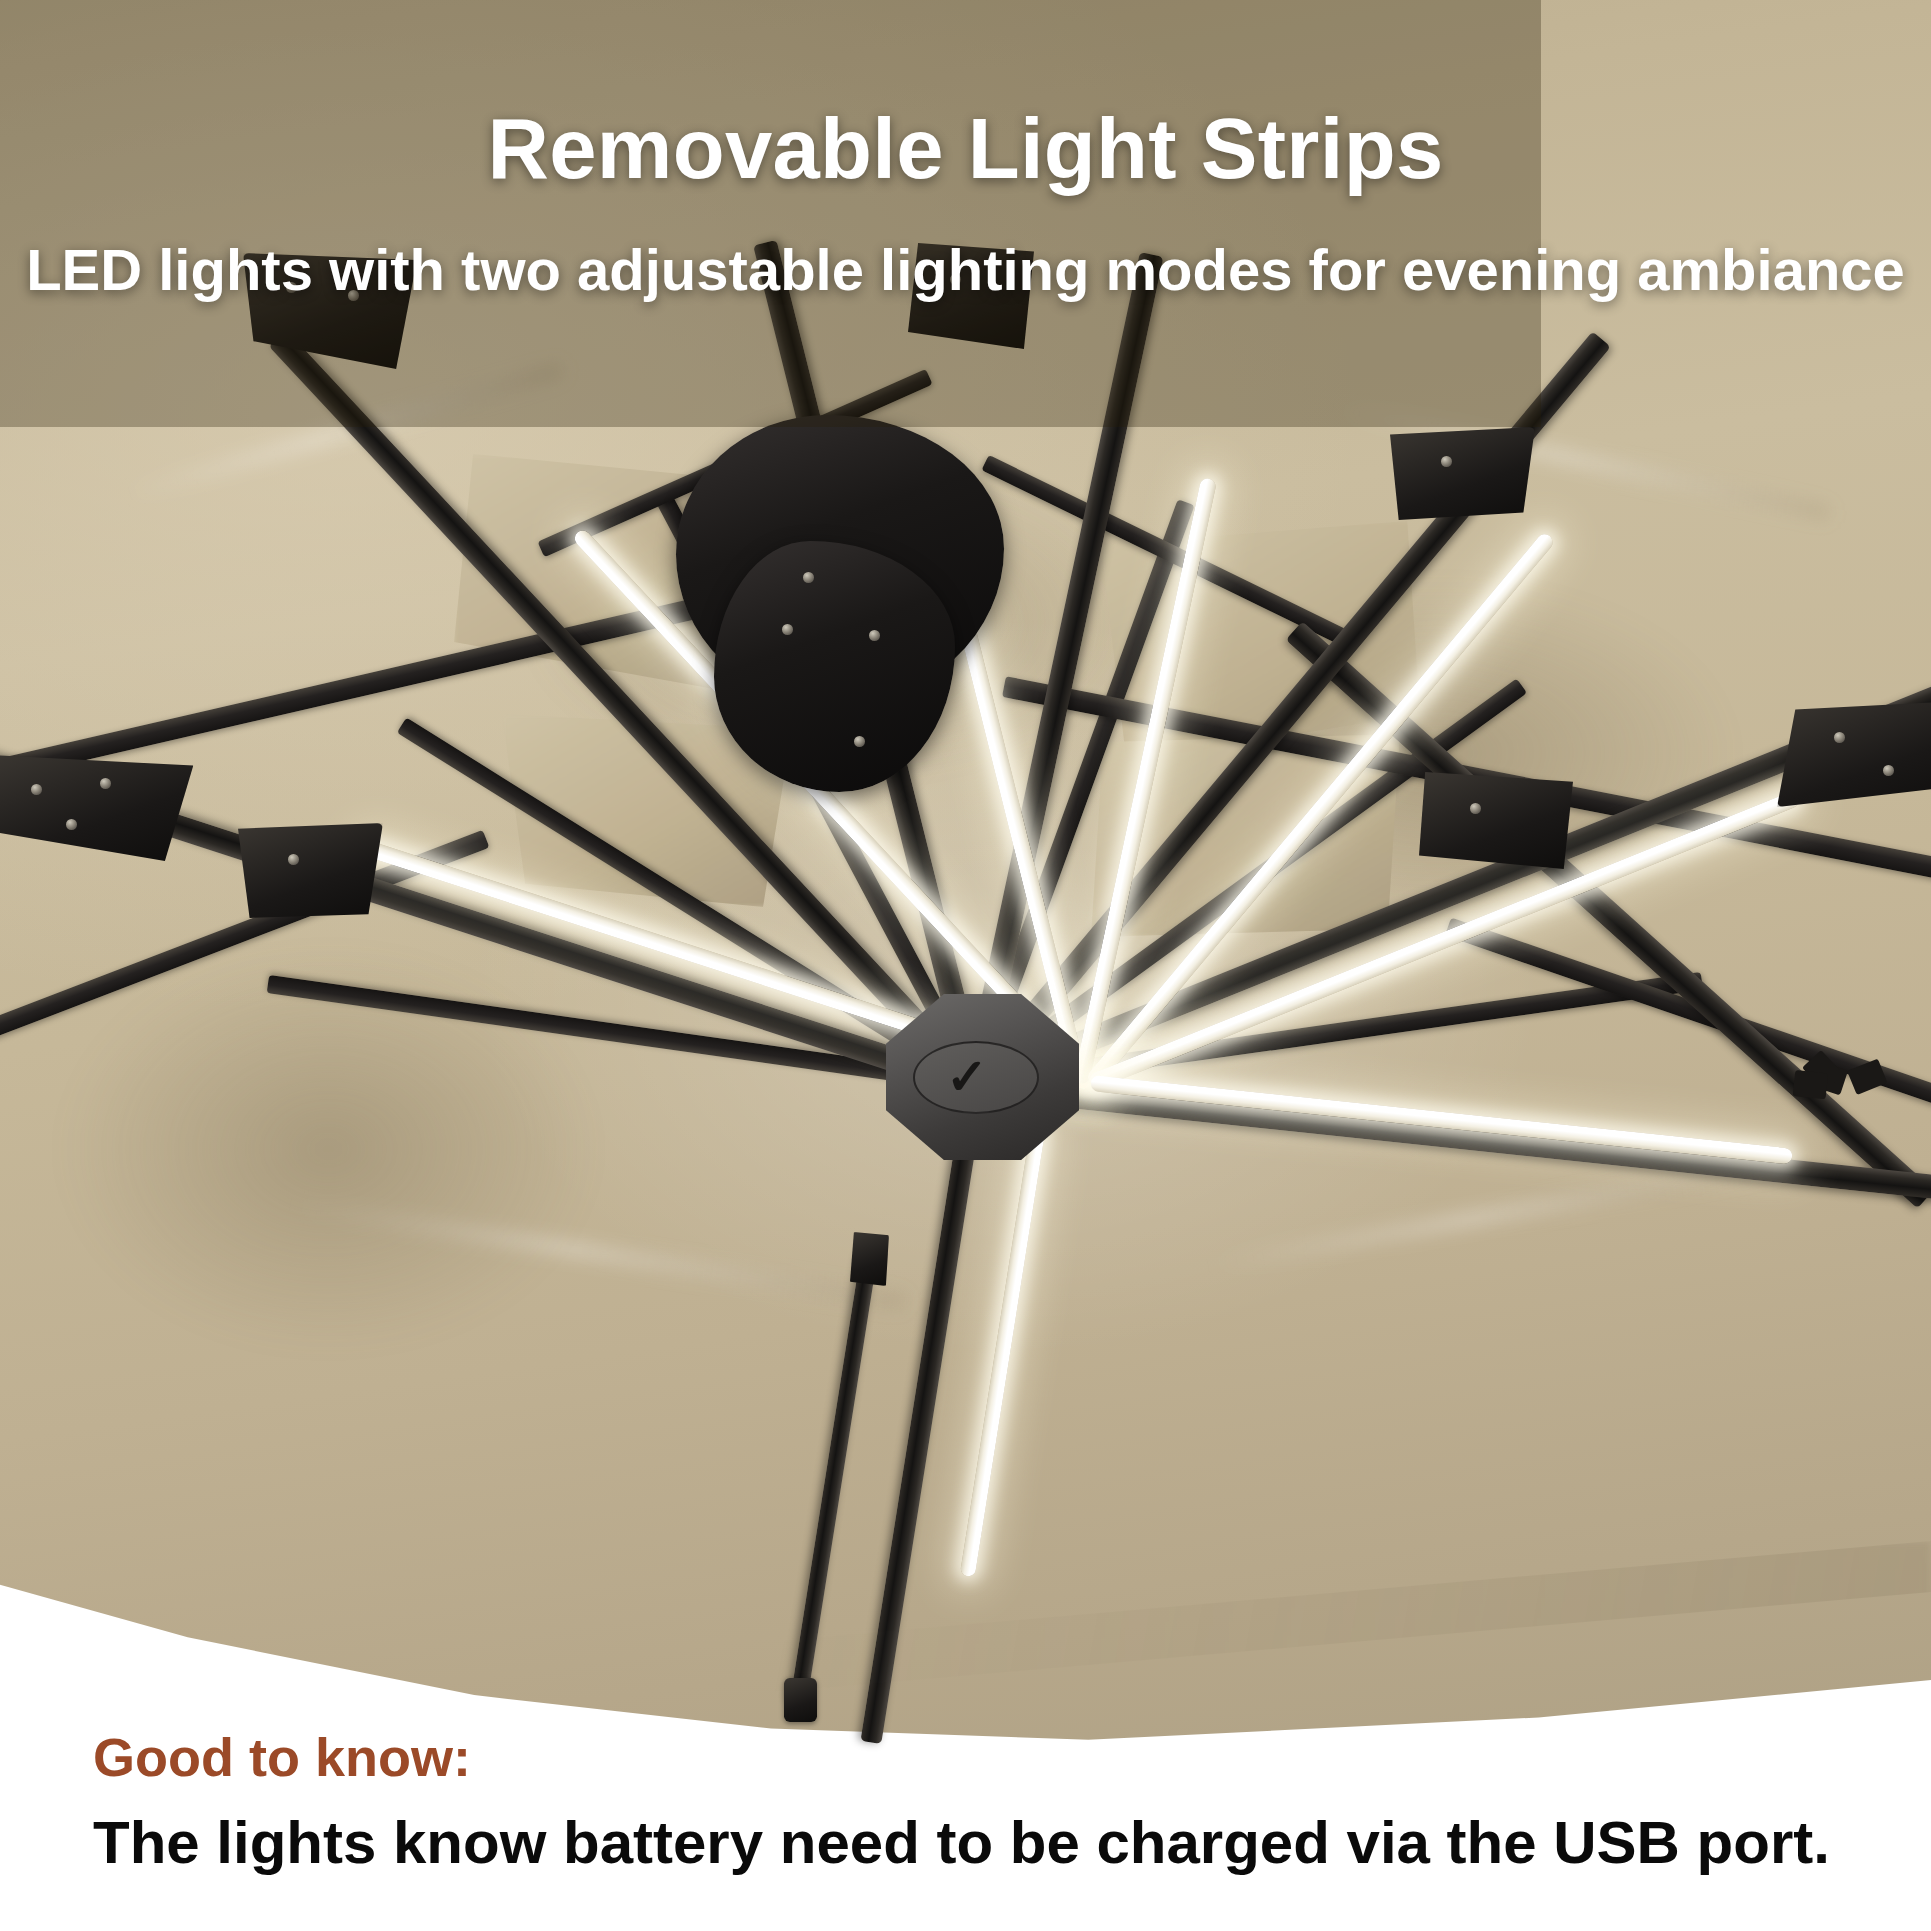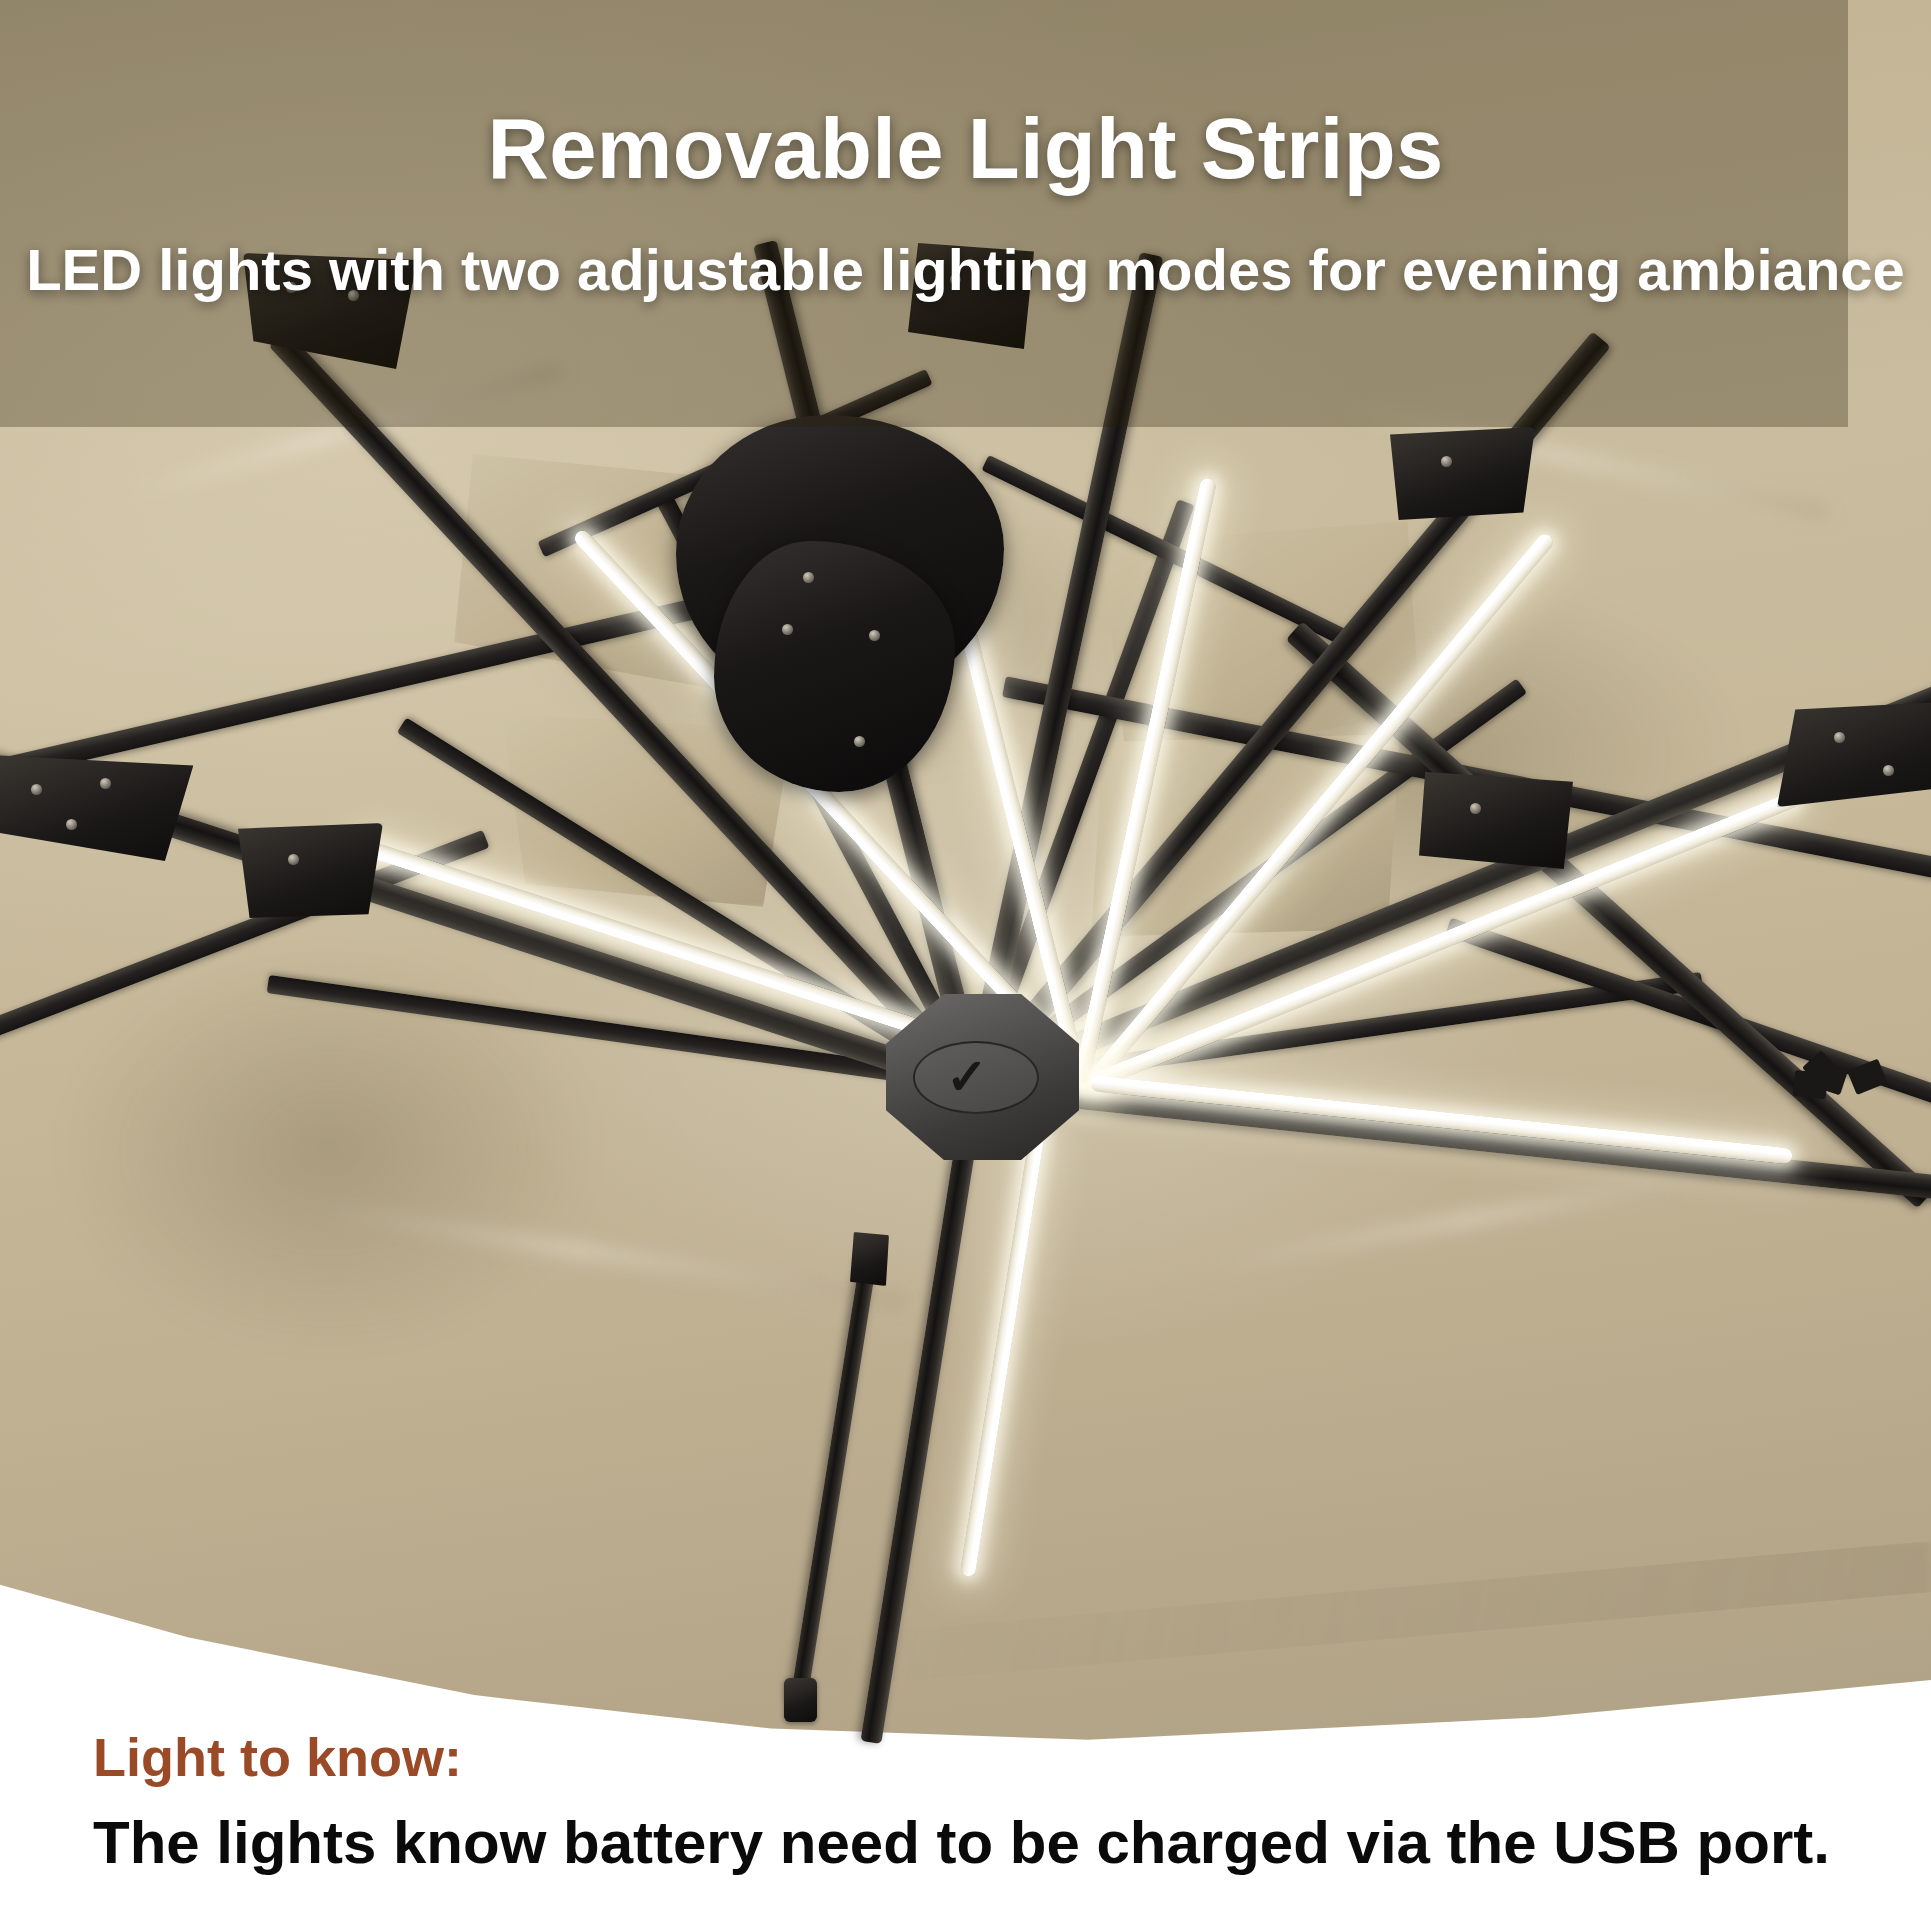--- a/index.html
+++ b/index.html
@@ -64,21 +64,21 @@
 
   
   .hub { position:absolute; background:linear-gradient(160deg,#6d6b69 0%,#565453 32%,#3d3b3a 66%,#2a2827 100%);
          box-shadow:0 9.7px 25px rgba(0,0,0,.48);
          clip-path:polygon(30% 0%,70% 0%,100% 30%,100% 70%,70% 100%,30% 100%,0% 70%,0% 30%); }
   .hub-emblem { position:absolute; border:2.9px solid rgba(20,19,18,.7); border-radius:50%;
                 background:linear-gradient(160deg,#605e5c 0%,#484645 100%); }
   .hub-check { position:absolute; font-weight:700; color:#181716; }
 
   
-  #banner { position:absolute; left:0; top:0; width:1848px; height:427px;
+  #banner { position:absolute; left:0; top:0; width:1541px; height:427px;
             background:rgba(40,30,8,.30); }
   #title { position:absolute; left:0; top:100px; width:1931px; text-align:center;
            color:#ffffff; font-size:85px; font-weight:700; letter-spacing:0.3px;
            text-shadow:0 2.9px 11.6px rgba(0,0,0,.45); }
   #subtitle { position:absolute; left:0; top:236px; width:1931px; text-align:center;
               color:#ffffff; font-size:58px; font-weight:700;
               text-shadow:0 2.9px 11.6px rgba(0,0,0,.45); }
 
   
   #footer { position:absolute; left:0; top:1767px; width:1931px; height:164px; background:#ffffff; }
@@ -193,18 +193,18 @@
                 clip-path:polygon(0% 72%,100% 0%,100% 22%,0% 94%); filter:blur(3.9px);"></div>
 
   </div>
 
   <div id="banner">
     <div id="title">Removable Light Strips</div>
     <div id="subtitle">LED lights with two adjustable lighting modes for evening ambiance</div>
   </div>
 
   <div id="footer">
-    <div id="note-label">Light to know:</div>
+    <div id="note-label">Good to know:</div>
     <div id="note-body">The lights know battery need to be charged via the USB port.</div>
   </div>
 
 </div>
 
 
 </body></html>

